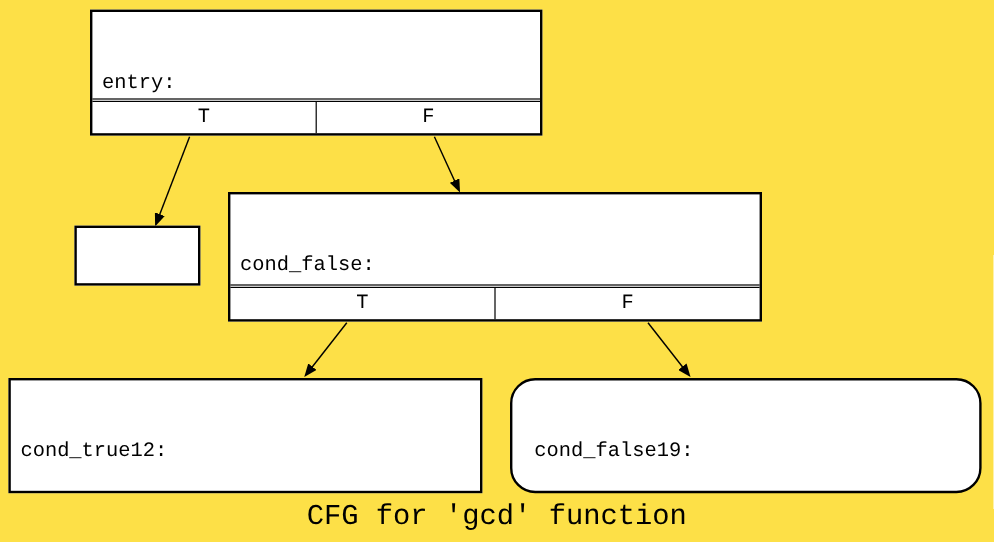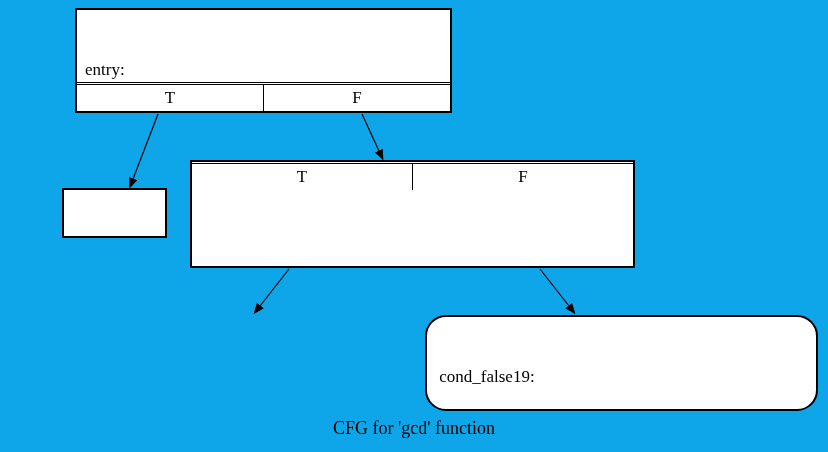--- a/index.html
+++ b/index.html
@@ -4,22 +4,22 @@
 <style>
   html, body {
     margin: 0;
     padding: 0;
     background: #ffffff;
   }
   #canvas {
     position: relative;
     width: 828px;
     height: 452px;
-    background: #0ea5e9;
-    font-family: Liberation Serif, serif;
+    background: #fde047;
+    font-family: Liberation Mono, monospace;
     color: #000000;
     overflow: hidden;
   }
   .node {
     position: absolute;
     background: #ffffff;
     border: 2px solid #000000;
     box-sizing: border-box;
     display: flex;
     flex-direction: column;
@@ -66,21 +66,21 @@
   #edges-svg line {
     stroke: #000000;
     stroke-width: 1.2;
   }
   .caption {
     position: absolute;
     left: 0;
     top: 418px;
     width: 828px;
     text-align: center;
-    font-size: 18px;
+    font-size: 24px;
   }
 </style>
 </head>
 <body>
 
 <div id="canvas">
 
   <svg id="edges-svg" viewBox="0 0 828 452">
     <defs>
       <marker id="arrowhead" viewBox="0 0 10 8" refX="0.5" refY="4" markerWidth="11" markerHeight="9" orient="auto" markerUnits="userSpaceOnUse">
@@ -106,26 +106,39 @@
   </div>
 
   <div class="node" id="node-return">
     <div class="node-body">
       
       
     </div>
   </div>
 
   <div class="node" id="node-cond-false">
+    <div class="node-body with-ports">
+      <div>cond_false:</div>
+      
+      
+    </div>
     <div class="node-ports">
       <div class="port-cell">T</div>
       <div class="port-cell">F</div>
     </div>
   </div>
 
+  <div class="node" id="node-cond-true12">
+    <div class="node-body">
+      <div>cond_true12:</div>
+      
+      
+      
+    </div>
+  </div>
 
   <div class="node" id="node-cond-false19">
     <div class="node-body">
       <div> cond_false19:</div>
       
       
       
     </div>
   </div>
 

